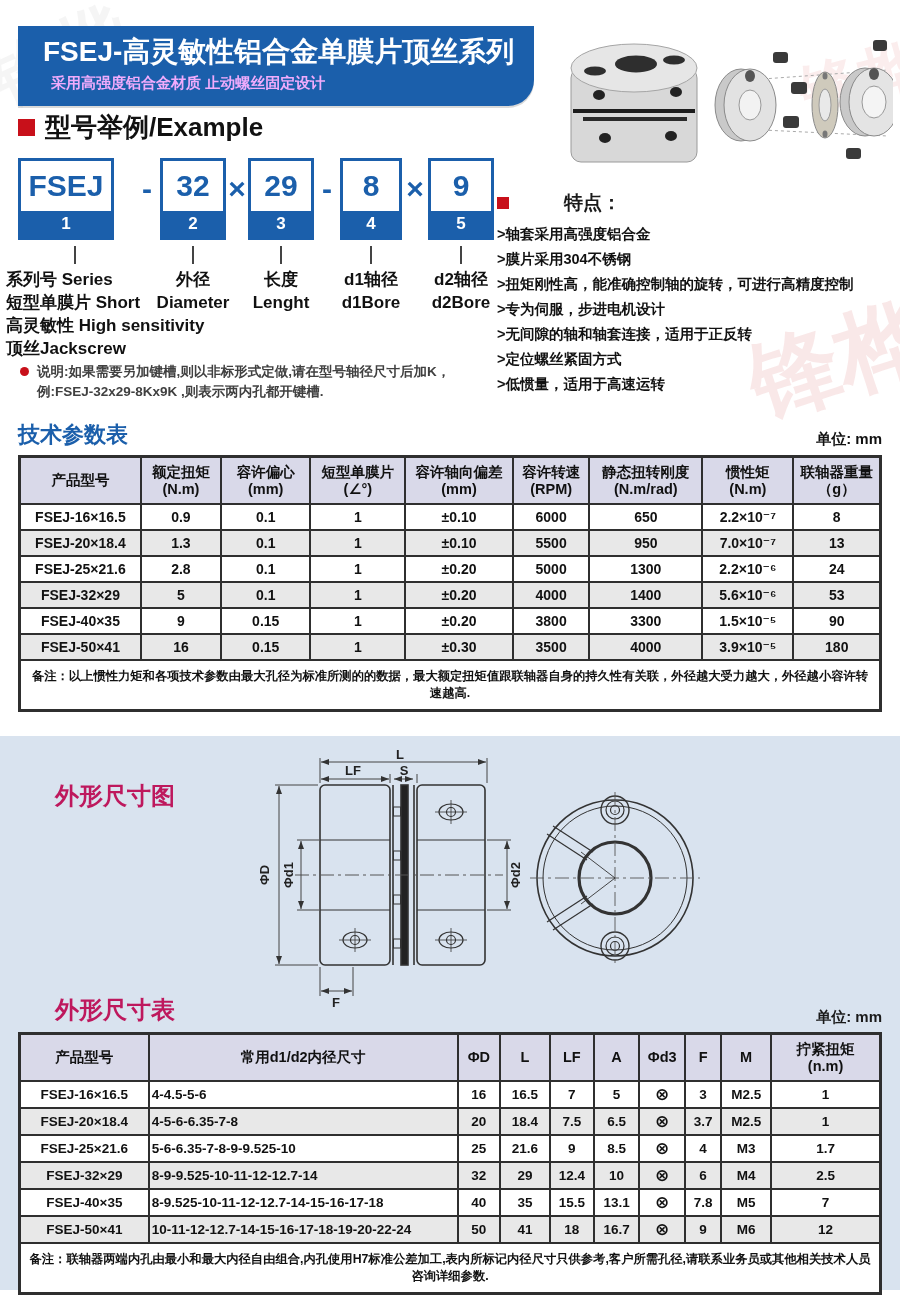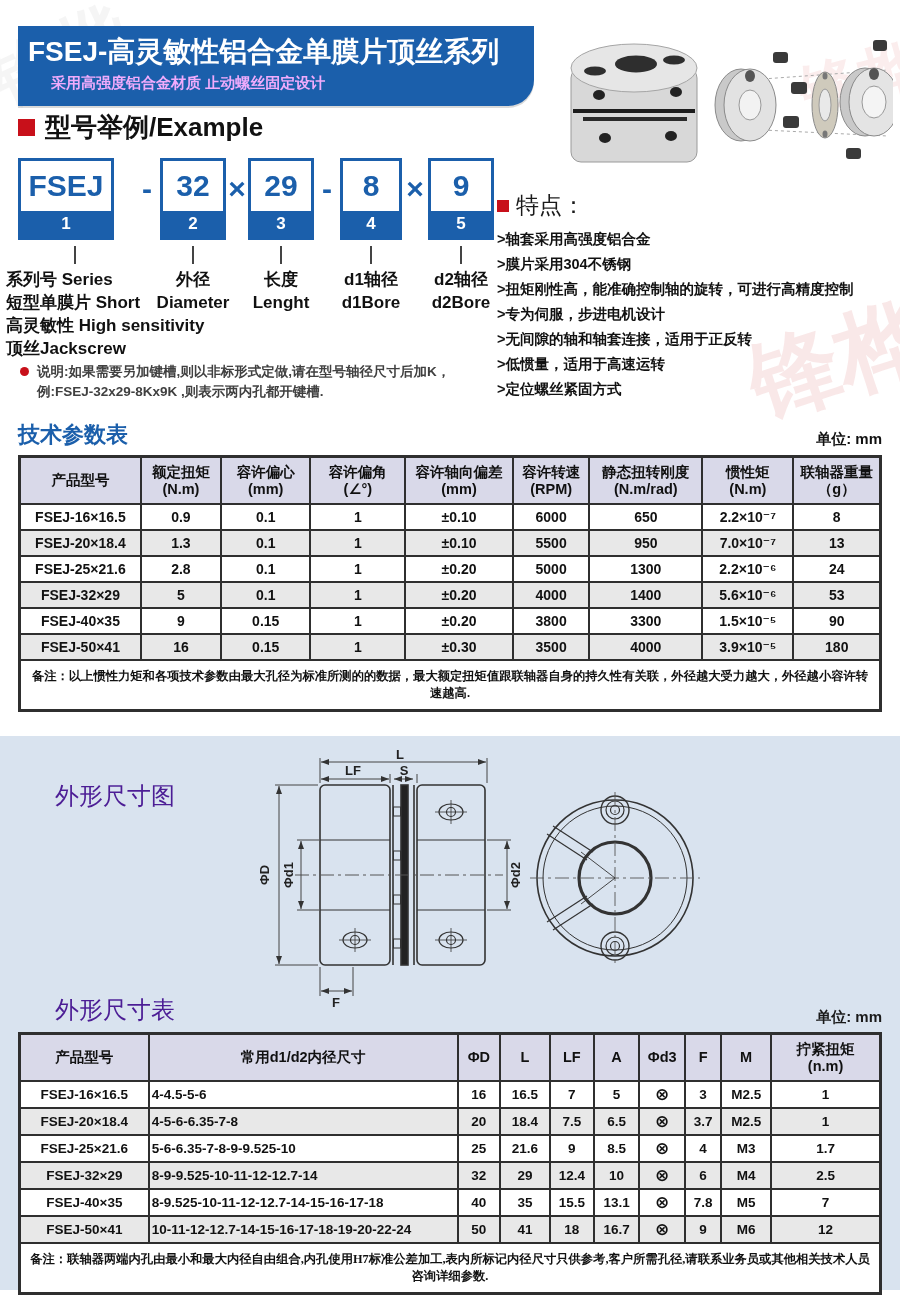--- a/index.html
+++ b/index.html
@@ -9,61 +9,61 @@
   }
   
   .wm{position:absolute;font-weight:bold;pointer-events:none;white-space:nowrap;}
   .wm1{right:-28px;top:300px;font-size:90px;color:rgba(200,30,30,0.10);transform:rotate(-18deg);}
   .wm2{right:-20px;top:40px;font-size:60px;color:rgba(200,30,30,0.08);transform:rotate(-15deg);}
   .wm3{left:-10px;top:10px;font-size:70px;color:rgba(90,90,90,0.06);transform:rotate(-25deg);}
   .wm4{left:60px;top:780px;font-size:80px;color:rgba(90,90,90,0.05);transform:rotate(-30deg);}
   
   .banner{position:absolute;left:18px;top:26px;width:516px;height:80px;background:#1b5fab;
     border-radius:0 0 26px 0;box-shadow:0 2px 0 rgba(0,0,0,.15);}
-  .banner-title{color:#fff;font-weight:bold;font-size:28px;letter-spacing:0px;padding:7px 0 0 10px;}
+  .banner-title{color:#fff;font-weight:bold;font-size:28px;letter-spacing:0px;padding:7px 0 0 25px;}
   .banner-sub{color:#f0abfc;font-weight:bold;font-size:15px;padding:3px 0 0 33px;}
   
   .sec-head{position:absolute;left:18px;top:110px;font-size:26px;font-weight:bold;color:#111;display:flex;align-items:center;}
   .red-square{display:inline-block;width:17px;height:17px;background:#c8101a;margin-right:10px;}
   .red-square.small{width:12px;height:12px;margin-right:7px;}
   
   .model-block{position:absolute;top:158px;height:82px;border:3px solid #1b5fab;background:#fff;
     display:flex;flex-direction:column;box-sizing:border-box;}
   .model-value{flex:1;color:#1b5fab;font-weight:bold;font-size:30px;text-align:center;line-height:50px;}
   .model-index{height:26px;background:#1b5fab;color:#fff;font-weight:bold;font-size:17px;text-align:center;line-height:26px;}
   .model-sep{position:absolute;top:164px;height:50px;color:#1b5fab;font-weight:bold;font-size:30px;
     display:flex;align-items:center;justify-content:center;}
   .tick{position:absolute;top:246px;width:2px;height:18px;background:#444;}
   .desc{position:absolute;top:268px;font-size:17px;font-weight:bold;color:#111;line-height:23px;}
   .desc.center{text-align:center;}
   
   .features{position:absolute;left:497px;top:190px;width:398px;}
-  .features-title{font-size:23px;font-weight:normal;display:flex;align-items:center;margin-bottom:6px;}
+  .features-title{font-size:19px;font-weight:bold;display:flex;align-items:center;margin-bottom:6px;gap:48px;}
   .features-list div{font-size:14.5px;font-weight:bold;line-height:25px;color:#111;}
   
   .red-note{position:absolute;left:20px;top:362px;width:470px;display:flex;}
   .red-dot{width:9px;height:9px;border-radius:50%;background:#c8101a;margin:5px 8px 0 0;flex:none;}
   .red-note-lines div{font-size:13.5px;font-weight:bold;color:#404040;line-height:20px;}
   
   .tbl-title{position:absolute;font-size:22px;font-weight:bold;color:#1b5fab;}
   .unit{position:absolute;right:18px;font-size:15px;font-weight:bold;color:#111;}
   table.datatable{position:absolute;left:18px;width:864px;border-collapse:collapse;table-layout:fixed;
     background:#fff;border:3px solid #2f2f2f;}
   .datatable th{background:#d9d9e9;font-weight:bold;font-size:14.5px;white-space:pre-line;
     border:2px solid #2f2f2f;padding:6px 2px;line-height:1.15;color:#111;}
   .datatable td{border:2px solid #2f2f2f;font-size:14px;font-weight:bold;text-align:center;
     padding:4px 2px;color:#111;}
   .datatable tbody.striped tr:nth-child(even) td{background:#e8e8e8;}
-  .note-cell{text-align:center;font-size:12.3px !important;padding:7px 8px !important;font-family:Liberation Serif, serif;}
+  .note-cell{text-align:center;font-size:12.3px !important;padding:7px 8px !important;}
   #tech-table{top:455px;}
   #tech-title{left:18px;top:420px;}
   #tech-unit{top:430px;}
   
   .blue-panel{position:absolute;left:0;top:736px;width:900px;height:554px;background:#d9e3ef;}
-  .panel-title{position:absolute;font-size:24px;font-weight:normal;color:#4c1d95;}
+  .panel-title{position:absolute;font-size:24px;font-weight:bold;color:#be185d;}
   #fig-title{left:55px;top:44px;}
   #dim-title{left:55px;top:258px;}
   #dim-unit{top:272px;position:absolute;right:18px;font-size:15px;font-weight:bold;}
   .dim-svg{position:absolute;left:235px;top:14px;}
   #dim-table{top:296px;}
   #dim-table td:nth-child(2){text-align:left;padding-left:2px;}
   #dim-table td:nth-child(7){font-size:17px;line-height:1;}
   #dim-table td{font-size:13.5px;}
   
   .photos{position:absolute;left:543px;top:10px;}
@@ -186,22 +186,22 @@
     <div class="features-title">
       <span class="red-square small"></span>
       <span>特点：</span>
     </div>
     <div class="features-list">
         <div>&gt;轴套采用高强度铝合金</div>
         <div>&gt;膜片采用304不锈钢</div>
         <div>&gt;扭矩刚性高，能准确控制轴的旋转，可进行高精度控制</div>
         <div>&gt;专为伺服，步进电机设计</div>
         <div>&gt;无间隙的轴和轴套连接，适用于正反转</div>
+        <div>&gt;定位螺丝紧固方式</div>
         <div>&gt;低惯量，适用于高速运转</div>
-        <div>&gt;定位螺丝紧固方式</div>
       </div>
   </div>
 
   <div class="red-note">
     <span class="red-dot"></span>
     <div class="red-note-lines">
       <div>说明:如果需要另加键槽,则以非标形式定做,请在型号轴径尺寸后加K，</div>
       <div>例:FSEJ-32x29-8Kx9K ,则表示两内孔都开键槽.</div>
     </div>
   </div>
@@ -220,21 +220,21 @@
         <col style="width:10.6%">
         <col style="width:10.1%">
     </colgroup>
     <thead>
         <tr>
           <th>产品型号</th>
           <th>额定扭矩
 (N.m)</th>
           <th>容许偏心
 (mm)</th>
-          <th>容许偏角
+          <th>短型单膜片
 (∠°)</th>
           <th>容许轴向偏差
 (mm)</th>
           <th>容许转速
 (RPM)</th>
           <th>静态扭转刚度
 (N.m/rad)</th>
           <th>惯性矩
 (N.m)</th>
           <th>联轴器重量

